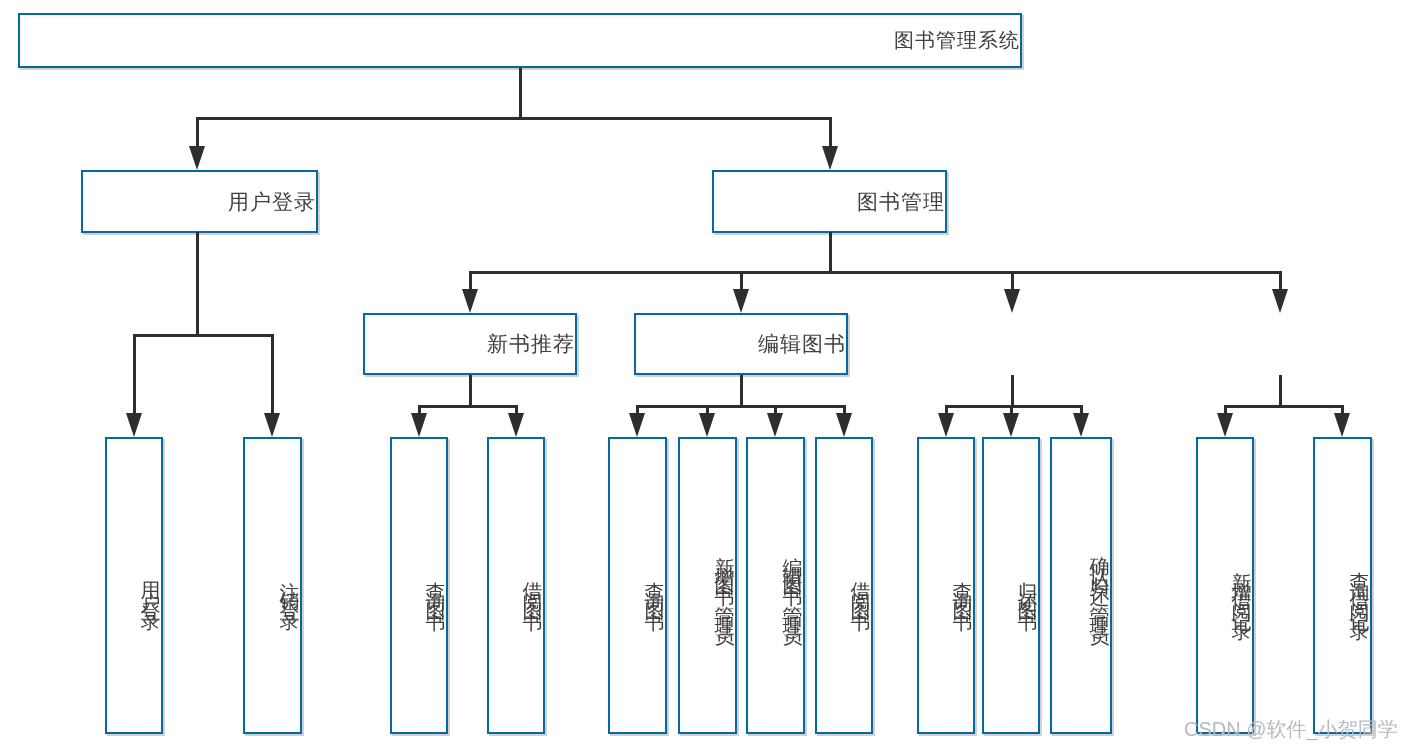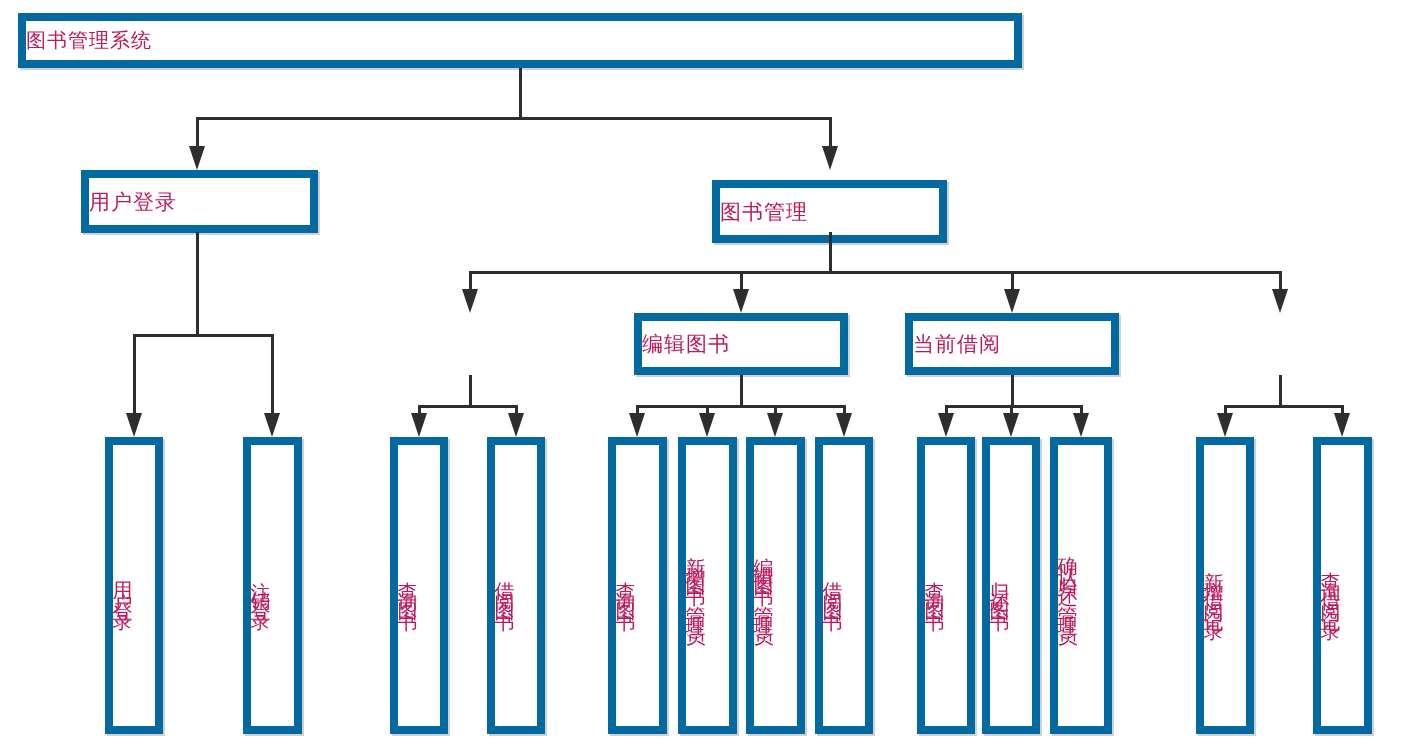--- a/index.html
+++ b/index.html
@@ -7,26 +7,26 @@
     position: relative;
     width: 1405px;
     height: 747px;
     background: #ffffff;
     font-family: "Liberation Sans", "DejaVu Sans", sans-serif;
     overflow: hidden;
   }
   .box {
     position: absolute;
     box-sizing: border-box;
-    border: 8px solid #0369a1;
+    border: 2px solid #0369a1;
     background: #ffffff;
     display: flex;
     align-items: center;
-    justify-content: flex-start;
-    color: #be185d;
+    justify-content: flex-end;
+    color: #404040;
     box-shadow: 2px 2px 0 rgba(0,0,0,0.18);
   }
   .hlabel { font-size: 21px; letter-spacing: 1px; }
   .root-label { font-size: 20px; letter-spacing: 1px; }
   .vlabel {
     writing-mode: vertical-rl;
     text-orientation: mixed;
     font-size: 20px;
     letter-spacing: 10px;
     line-height: 1;
@@ -64,21 +64,21 @@
   <div class="vline" style="left:519px; top:68px;  height:51px;"></div>
   <div class="hline" style="left:196px; top:117px; width:636px;"></div>
   <div class="vline" style="left:196px; top:118px; height:30px;"></div>
   <div class="vline" style="left:829px; top:118px; height:30px;"></div>
   <div class="arrow" style="left:189px; top:146px;"></div>
   <div class="arrow" style="left:822px; top:146px;"></div>
 
   <div class="box" style="left:81px; top:170px; width:237px; height:63px;">
     <span class="hlabel">用户登录</span>
   </div>
-  <div class="box" style="left:712px; top:170px; width:235px; height:63px;margin-top:10px;">
+  <div class="box" style="left:712px; top:170px; width:235px; height:63px;">
     <span class="hlabel">图书管理</span>
   </div>
 
   <div class="vline" style="left:196px;  top:232px; height:104px;"></div>
   <div class="hline" style="left:133px;  top:334px; width:141px;"></div>
   <div class="vline" style="left:133px;  top:334px; height:81px;"></div>
   <div class="vline" style="left:271px;  top:334px; height:81px;"></div>
   <div class="arrow" style="left:126px;  top:413px;"></div>
   <div class="arrow" style="left:264px;  top:413px;"></div>
 
@@ -86,25 +86,25 @@
   <div class="hline" style="left:469px;  top:271px; width:812px;"></div>
   <div class="vline" style="left:469px;  top:271px; height:20px;"></div>
   <div class="vline" style="left:740px;  top:271px; height:20px;"></div>
   <div class="vline" style="left:1011px; top:271px; height:20px;"></div>
   <div class="vline" style="left:1279px; top:271px; height:20px;"></div>
   <div class="arrow" style="left:462px;  top:289px;"></div>
   <div class="arrow" style="left:733px;  top:289px;"></div>
   <div class="arrow" style="left:1004px; top:289px;"></div>
   <div class="arrow" style="left:1272px; top:289px;"></div>
 
+  <div class="box" style="left:363px;  top:313px; width:214px; height:62px;">
+    <span class="hlabel">新书推荐</span>
+  </div>
   <div class="box" style="left:634px;  top:313px; width:214px; height:62px;">
     <span class="hlabel">编辑图书</span>
-  </div>
-  <div class="box" style="left:905px;  top:313px; width:214px; height:62px;">
-    <span class="hlabel">当前借阅</span>
   </div>
 
   <div class="vline" style="left:469px; top:375px; height:32px;"></div>
   <div class="hline" style="left:418px; top:405px; width:100px;"></div>
   <div class="vline" style="left:418px; top:405px; height:10px;"></div>
   <div class="vline" style="left:515px; top:405px; height:10px;"></div>
   <div class="arrow" style="left:411px; top:413px;"></div>
   <div class="arrow" style="left:508px; top:413px;"></div>
 
   <div class="vline" style="left:740px; top:375px; height:32px;"></div>
@@ -171,14 +171,15 @@
     <span class="vlabel">确认归还（管理员）</span>
   </div>
 
   <div class="box" style="left:1196px; top:437px; width:58px; height:297px;">
     <span class="vlabel">新增借阅记录</span>
   </div>
   <div class="box" style="left:1313px; top:437px; width:59px; height:297px;">
     <span class="vlabel">查询借阅记录</span>
   </div>
 
+  <div class="watermark">CSDN @软件_小贺同学</div>
 
 </div>
 
 </body></html>

